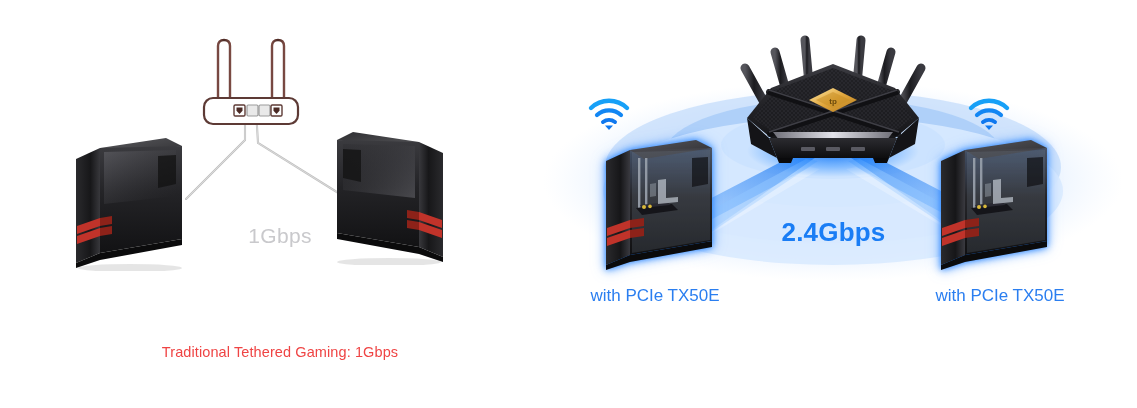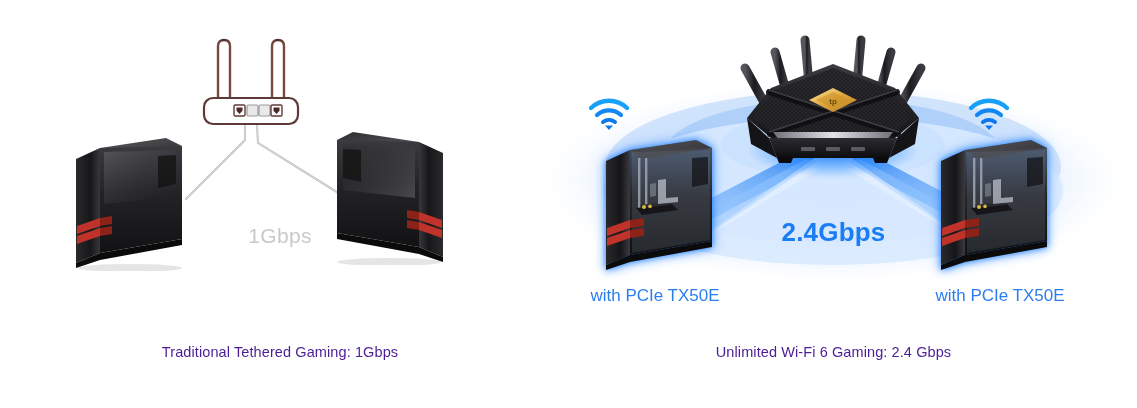--- a/index.html
+++ b/index.html
@@ -17,21 +17,21 @@
   .panel{position:absolute;top:0;height:408px;}
   #panel-left{left:0;width:560px;}
   #panel-right{left:530px;width:607px;}
 
   .caption{
     position:absolute;
     bottom:48px;
     width:100%;
     text-align:center;
     font-size:14.5px;
-    color:#4c1d95;
+    color:#ef4444;
     letter-spacing:.1px;
     white-space:nowrap;
   }
 
   
   #left-scene{position:absolute;left:0;top:0;width:560px;height:330px;}
 
   .pc{position:absolute;width:116px;height:145px;}
   .pc svg{display:block;width:100%;height:100%;}
 
@@ -456,16 +456,15 @@
           <polygon points="6,137 30,127 112,113 112,119 30,134 6,142" fill="#0b0b0c"></polygon>
         </svg>
       </div>
 
       <div class="speed-blue">2.4Gbps</div>
 
       <div class="pcie-label" id="pcie-left">with PCIe TX50E</div>
       <div class="pcie-label" id="pcie-right">with PCIe TX50E</div>
     </div>
 
-    <div class="caption">Unlimited Wi-Fi 6 Gaming: 2.4 Gbps</div>
   </div>
 
 </div>
 
 </body></html>

